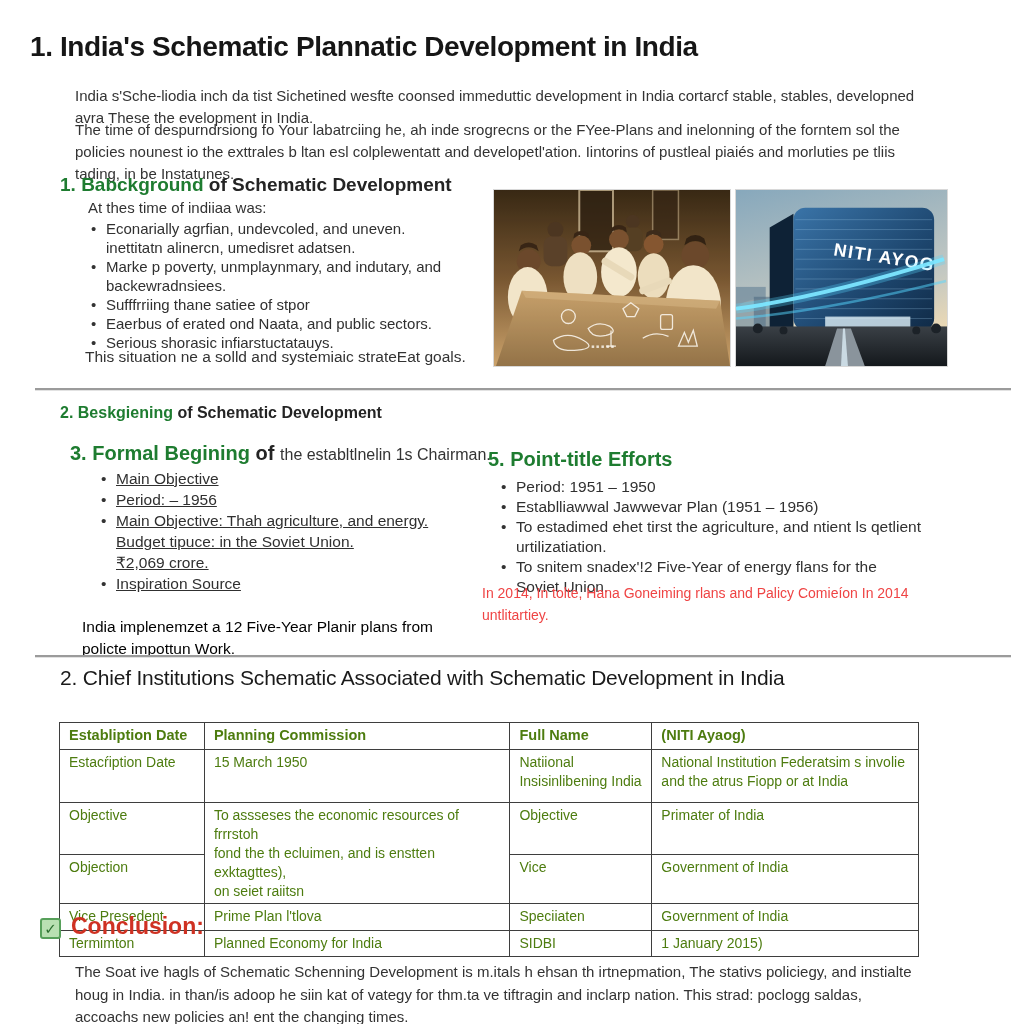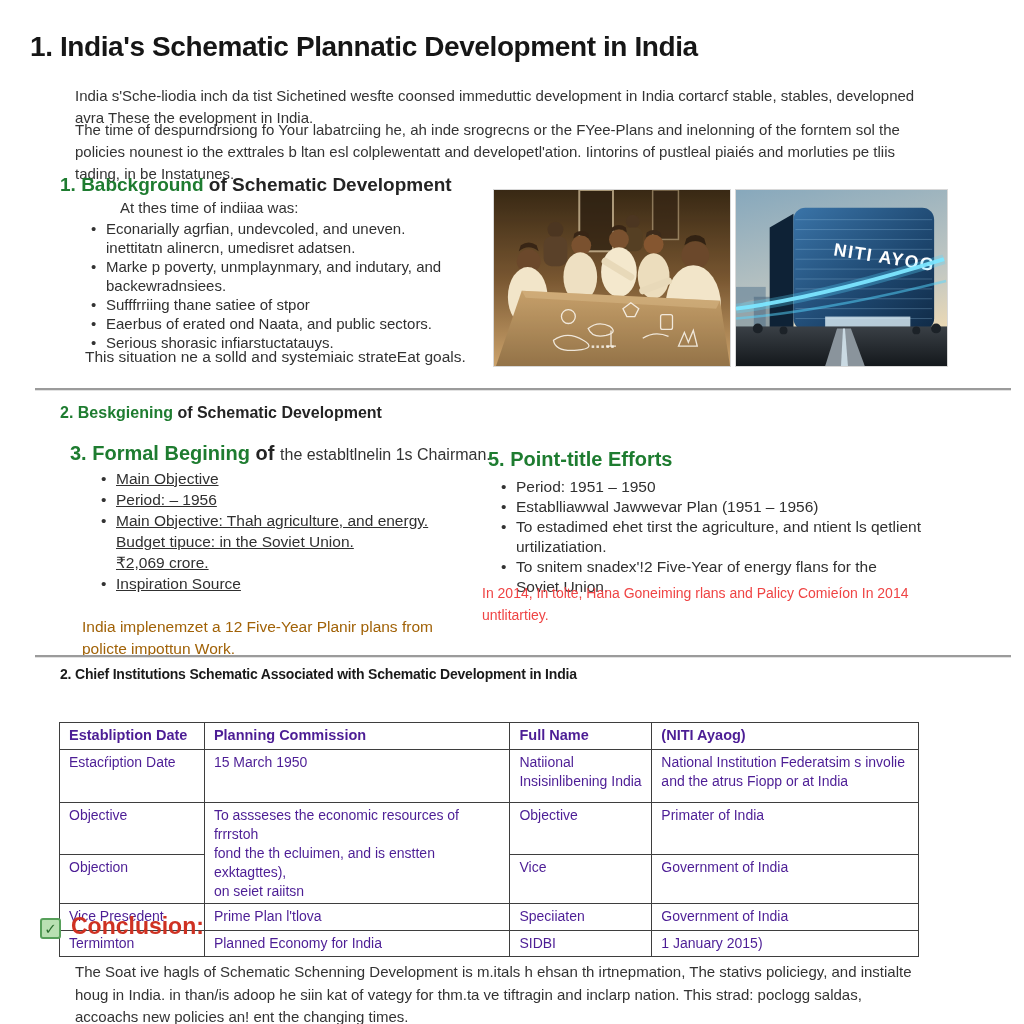--- a/index.html
+++ b/index.html
@@ -19,49 +19,49 @@
   .sec-head{font-weight:700;}
   .green{color:#1e7c30;}
   .dark{color:#242424;}
   #sec1-head{left:60px;top:174px;font-size:19px;}
   #sec2-head{left:60px;top:404px;font-size:16px;}
   #sec3-head{left:70px;top:442px;font-size:20px;}
   #sec3-head .tail{font-size:16px;font-weight:400;color:#333;}
   #sec5-head{left:488px;top:448px;font-size:20px;}
 
   
-  #sec1-lead{left:88px;top:199px;font-size:15px;color:#333;margin-left:32px;}
+  #sec1-lead{left:88px;top:199px;font-size:15px;color:#333;}
   ul.blist{list-style:none;margin:0;padding:0;}
   ul.blist li{position:relative;padding-left:18px;white-space:pre-line;}
   ul.blist li::before{content:"\2022";position:absolute;left:3px;top:0;color:#333;}
   #sec1-list{left:88px;top:219px;width:405px;font-size:15px;line-height:19px;}
   #sec1-closing{left:85px;top:348px;width:420px;font-size:15.5px;color:#333;}
 
   
   .photo{top:189px;height:178px;border:1px solid #d8d8d8;box-sizing:border-box;}
   #img-left{left:493px;width:238px;}
   #img-right{left:735px;width:213px;}
   .photo svg{display:block;width:100%;height:100%;}
 
   .divider{left:35px;width:976px;height:2px;background:#9b9b9b;box-shadow:0 1px 0 #e2e2e2;}
   #divider-1{top:388px;}
   #divider-2{top:655px;}
 
   
   #sec3-list{left:98px;top:468px;width:390px;font-size:15.5px;line-height:21px;}
   #sec3-list li{margin-bottom:0px;text-decoration:underline;}
-  #sec3-para{left:82px;top:600px;width:400px;font-size:15.5px;line-height:22px;color:#a16207;}
+  #sec3-para{left:82px;top:600px;width:400px;font-size:15.5px;line-height:22px;color:#000000;}
   #sec5-list{left:498px;top:477px;width:430px;font-size:15.5px;line-height:20px;}
   #sec5-para{left:482px;top:568px;width:460px;font-size:14px;line-height:22px;color:#ef4444;}
 
   
-  #inst-head{left:60px;top:666px;font-size:14px;font-weight:700;color:#1a1a1a;letter-spacing:-0.2px;}
-
-  
-  #inst-table{left:59px;top:722px;width:860px;border-collapse:collapse;font-size:14px;color:#4c1d95;}
+  #inst-head{left:60px;top:666px;font-size:21px;font-weight:400;color:#1a1a1a;letter-spacing:-0.2px;}
+
+  
+  #inst-table{left:59px;top:722px;width:860px;border-collapse:collapse;font-size:14px;color:#4d7c0f;}
   #inst-table td,#inst-table th{border:1.5px solid #3e3e3e;padding:3px 9px;vertical-align:top;text-align:left;
         white-space:pre-line;line-height:1.35;}
   #inst-table th{font-weight:700;font-size:14.5px;height:20px;}
   .rh1 td{height:46px;}
   .rh2 td{height:20px;}
   .rh3 td{height:18px;}
   .rh4 td{height:20px;}
   .rh5 td{height:16px;}
 
   

